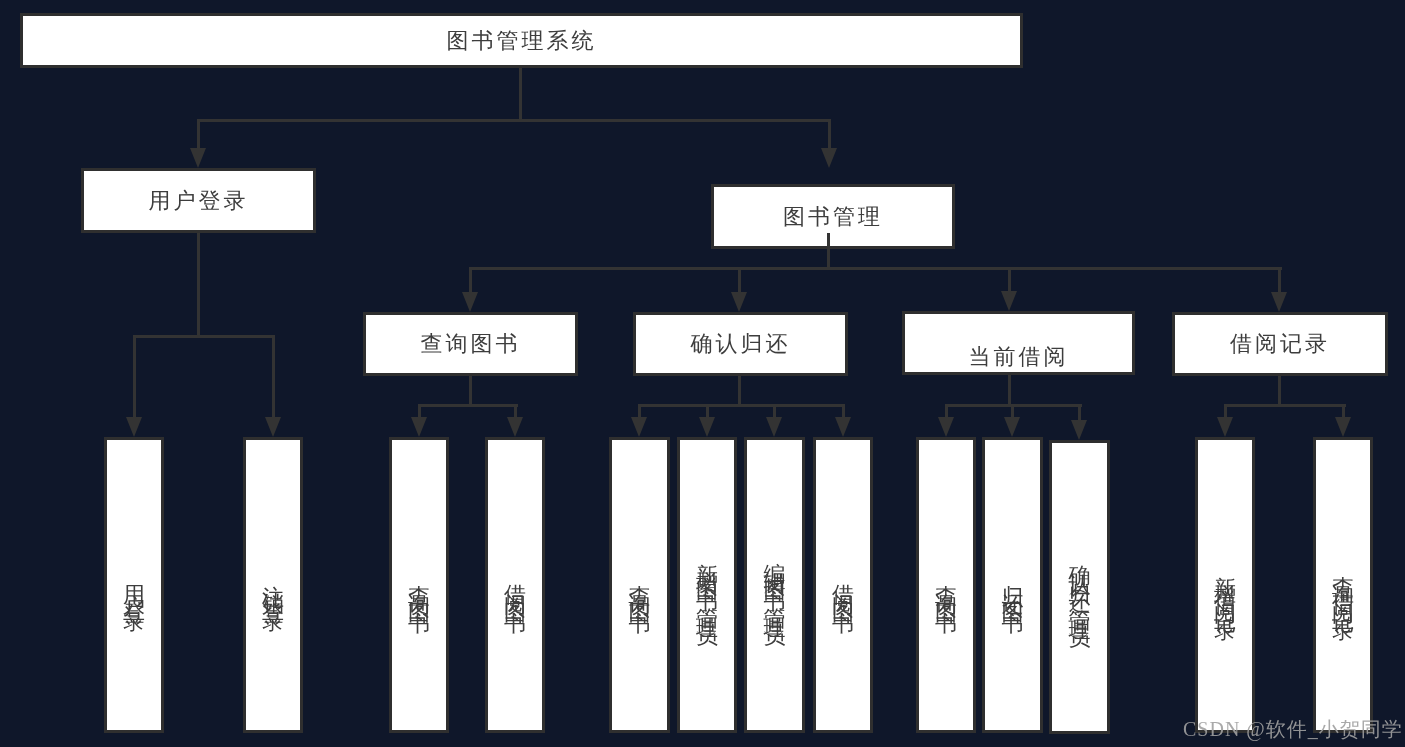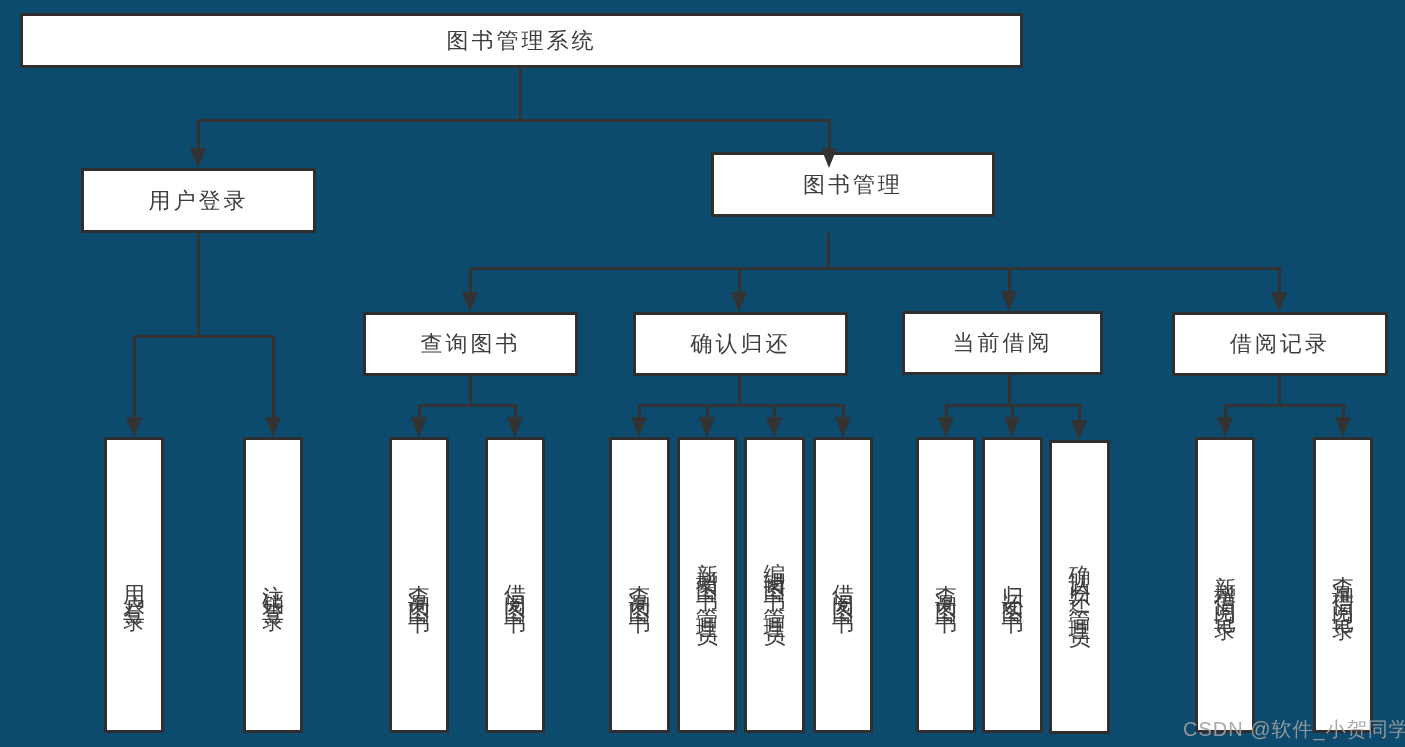--- a/index.html
+++ b/index.html
@@ -5,22 +5,23 @@
   html, body {
     margin: 0;
     padding: 0;
     background: #ffffff;
     font-family: "Liberation Sans", sans-serif;
   }
   .stage {
     position: relative;
     width: 1405px;
     height: 747px;
-    background: #0c4a6e;
+    background: #0f172a;
     overflow: hidden;
+    font-family: Liberation Serif, serif;
   }
   .box {
     position: absolute;
     box-sizing: border-box;
     border: 3px solid #2f2f2f;
     background: #ffffff;
     display: flex;
     align-items: center;
     justify-content: center;
     color: #3d3d3d;
@@ -65,33 +66,33 @@
 <div class="stage">
 
   <div class="box" style="left:20px; top:13px; width:1003px; height:55px;">
     <span>图书管理系统</span>
   </div>
 
   <div class="box" style="left:81px; top:168px; width:235px; height:65px;">
     <span>用户登录</span>
   </div>
 
-  <div class="box" style="left:711px; top:152px; width:284px; height:65px;">
+  <div class="box" style="left:711px; top:184px; width:244px; height:65px;">
     <span>图书管理</span>
   </div>
 
   <div class="box" style="left:363px; top:312px; width:215px; height:64px;">
     <span>查询图书</span>
   </div>
 
   <div class="box" style="left:633px; top:312px; width:215px; height:64px;">
     <span>确认归还</span>
   </div>
 
-  <div class="box" style="left:902px; top:311px; width:201px; height:64px;">
+  <div class="box" style="left:902px; top:311px; width:233px; height:64px;align-items:flex-end;">
     <span>当前借阅</span>
   </div>
 
   <div class="box" style="left:1172px; top:312px; width:216px; height:64px;">
     <span>借阅记录</span>
   </div>
 
   <div class="box vbox" style="left:104px; top:437px; width:60px; height:296px;">
     <span>用户登录</span>
   </div>

